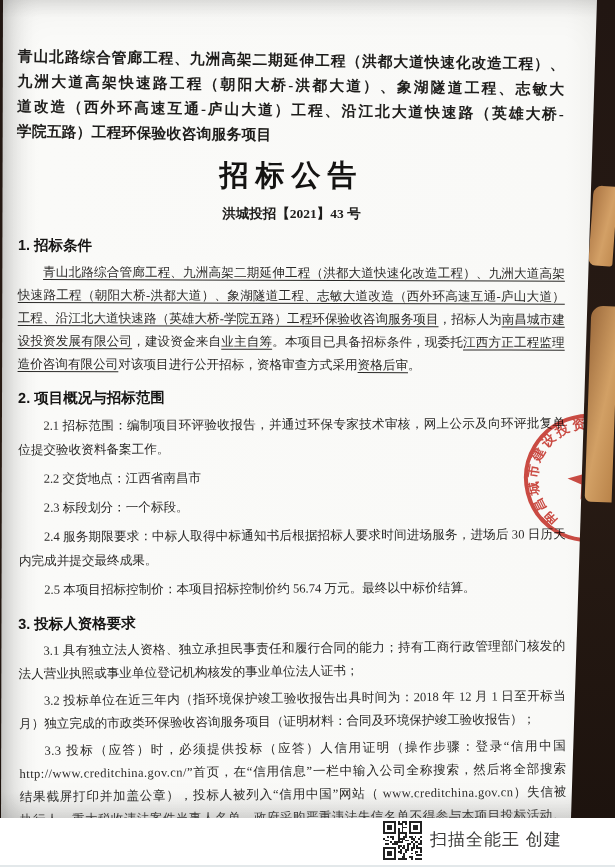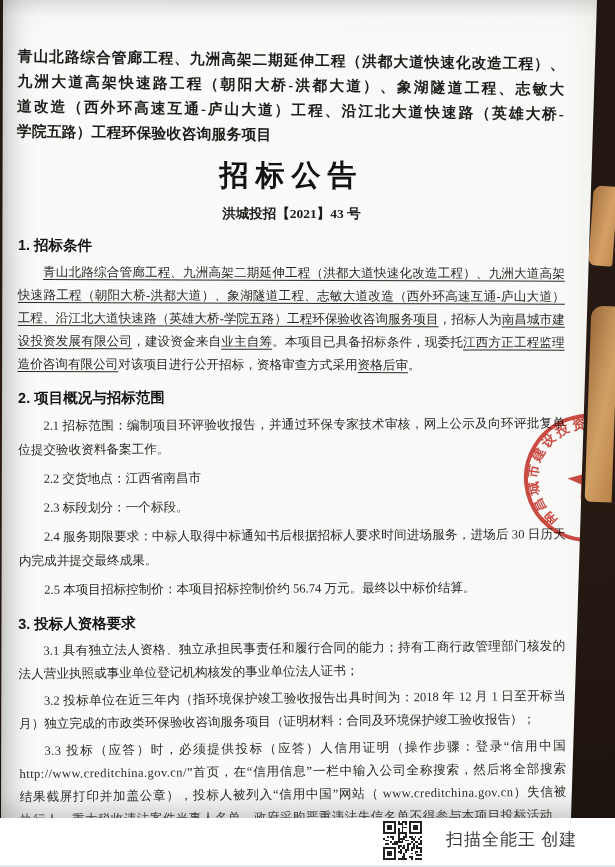--- a/index.html
+++ b/index.html
@@ -83,21 +83,21 @@
   
   .footer{
     position:absolute;left:0;top:818px;width:615px;height:49px;background:#ffffff;
     border-bottom:2px solid #e3e8ea;box-sizing:border-box;
   }
   .qr{
     position:absolute;left:383px;top:3px;width:39px;height:39px;
   }
   .watermark{
     position:absolute;left:430px;top:10px;font-size:17px;color:#3d3c3a;
-    letter-spacing:1px;font-family:Liberation Serif, serif;margin-left:16px;
+    letter-spacing:1px;font-family:Liberation Sans, sans-serif;
   }
 </style>
 </head>
 <body>
 
 <div class="photo">
   <div class="bg-object upper"></div>
   <div class="bg-object lower"></div>
 
   <div class="page">

